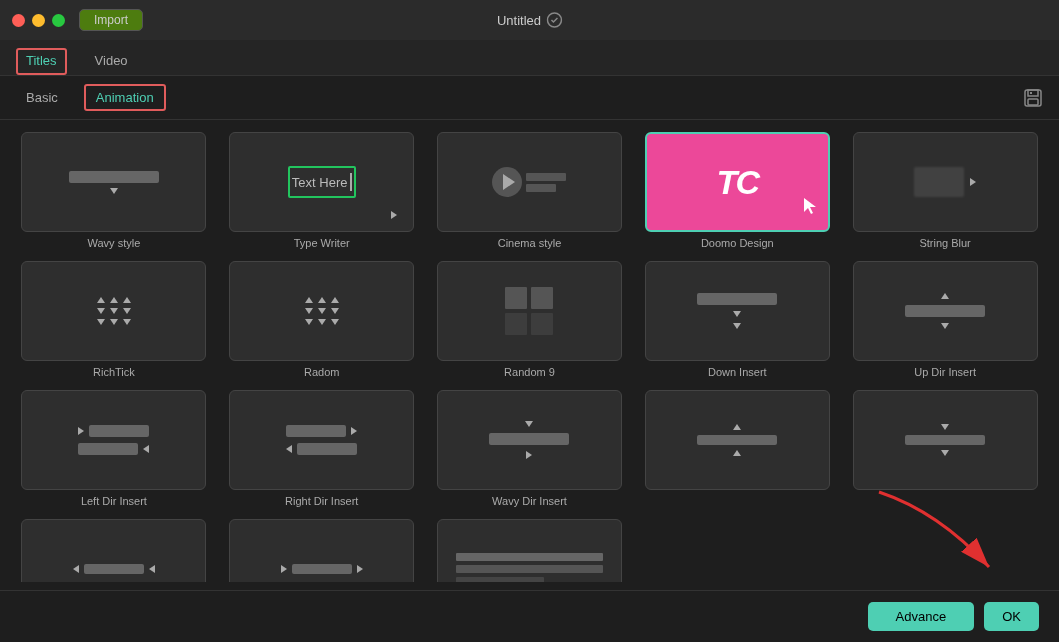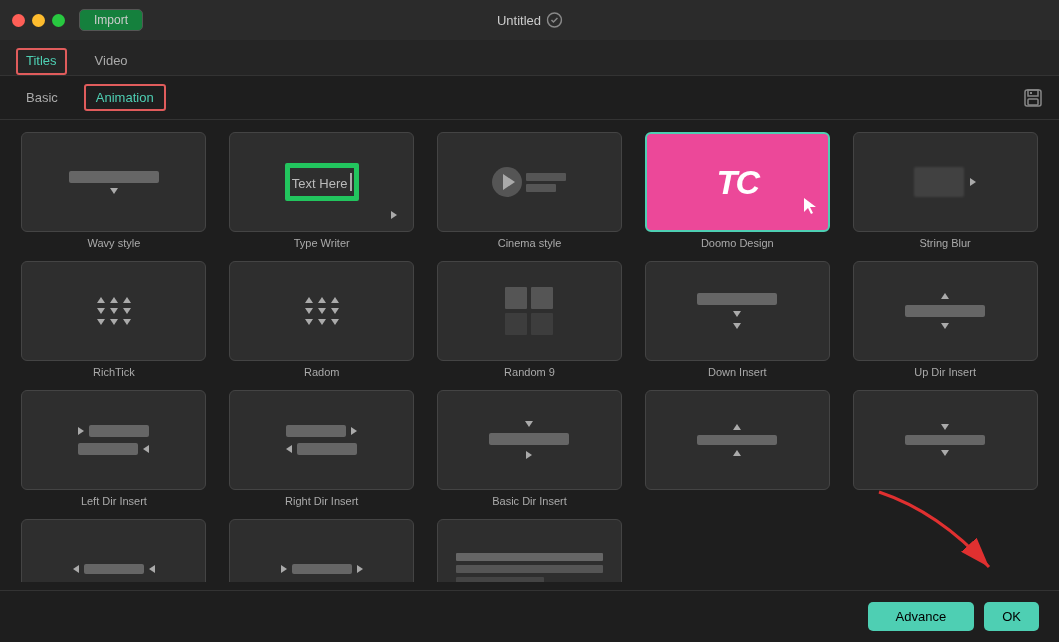--- a/index.html
+++ b/index.html
@@ -31,21 +31,21 @@
       width: 13px;
       height: 13px;
       border-radius: 50%;
     }
     .tl-close { background: #ff5f57; }
     .tl-min { background: #febc2e; }
     .tl-max { background: #28c840; }
 
     .import-btn {
       margin-left: 14px;
-      background: #15803d;
+      background: #4d7c0f;
       border: 1px solid #555;
       border-radius: 5px;
       color: #ccc;
       font-size: 12px;
       padding: 3px 14px;
       cursor: pointer;
     }
 
     .titlebar-title {
       position: absolute;
@@ -269,21 +269,21 @@
       <div style="display:flex;flex-direction:column;align-items:center;gap:5px;">
         <div style="width:90px;height:12px;background:#666;border-radius:2px;"></div>
         <div class="sm-arrow-down"></div>
       </div>
     </div>
     <div class="item-label">Wavy style</div>
   </div>
 
   <div class="grid-item">
     <div class="thumb">
-      <div style="display:flex;align-items:flex-end;gap:2px;border:5px solid #22c55e;padding:5px 2px;border-radius:2px;">
+      <div style="display:flex;align-items:center;gap:2px;border:2px solid #22c55e;padding:5px 2px;border-radius:2px;">
         <span style="font-size:13px;color:#bbb;">Text Here</span>
         <div style="width:2px;height:18px;background:#aaa;"></div>
       </div>
       <div style="position:absolute;bottom:12px;right:16px;" class="sm-arrow-right"></div>
     </div>
     <div class="item-label">Type Writer</div>
   </div>
 
   <div class="grid-item">
     <div class="thumb">
@@ -430,21 +430,21 @@
   </div>
 
   <div class="grid-item">
     <div class="thumb">
       <div style="display:flex;flex-direction:column;align-items:center;gap:6px;">
         <div class="sm-arrow-down"></div>
         <div style="width:80px;height:12px;background:#666;border-radius:2px;"></div>
         <div class="sm-arrow-right"></div>
       </div>
     </div>
-    <div class="item-label">Basic Dir Insert</div>
+    <div class="item-label">Wavy Dir Insert</div>
   </div>
 
   <div class="grid-item">
     <div class="thumb">
       <div style="display:flex;flex-direction:column;align-items:center;gap:5px;">
         <div class="sm-arrow-up"></div>
         <div style="width:80px;height:10px;background:#666;border-radius:2px;"></div>
         <div class="sm-arrow-up"></div>
       </div>
     </div>

